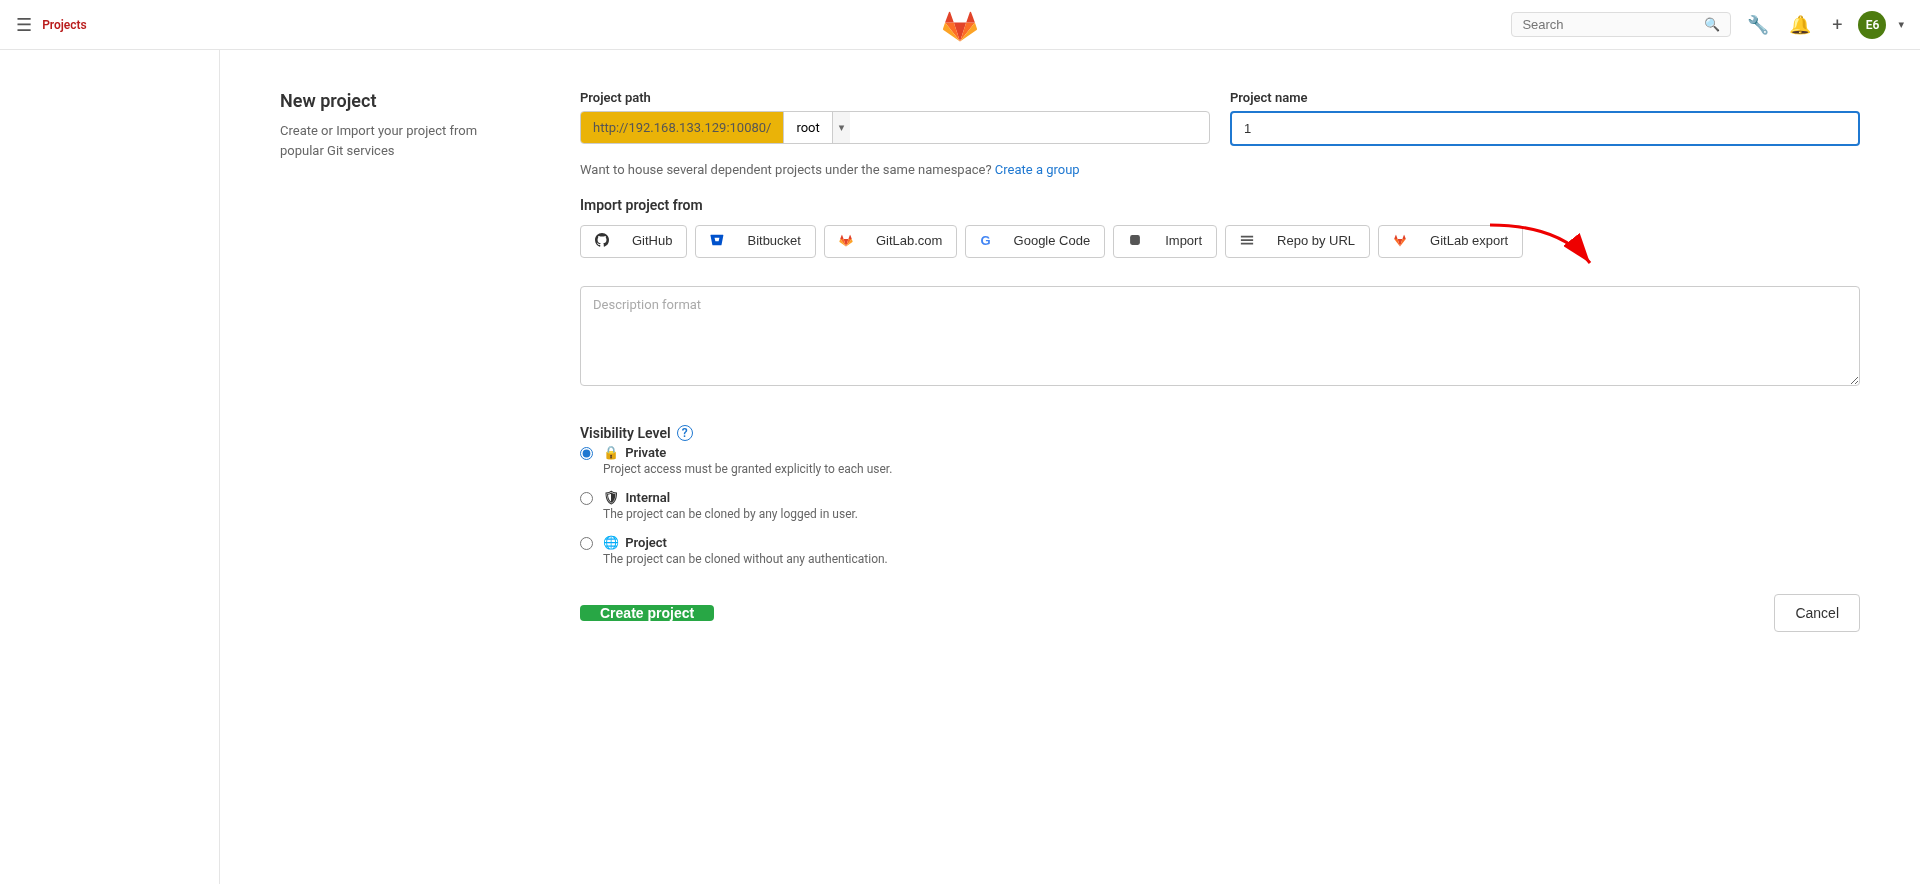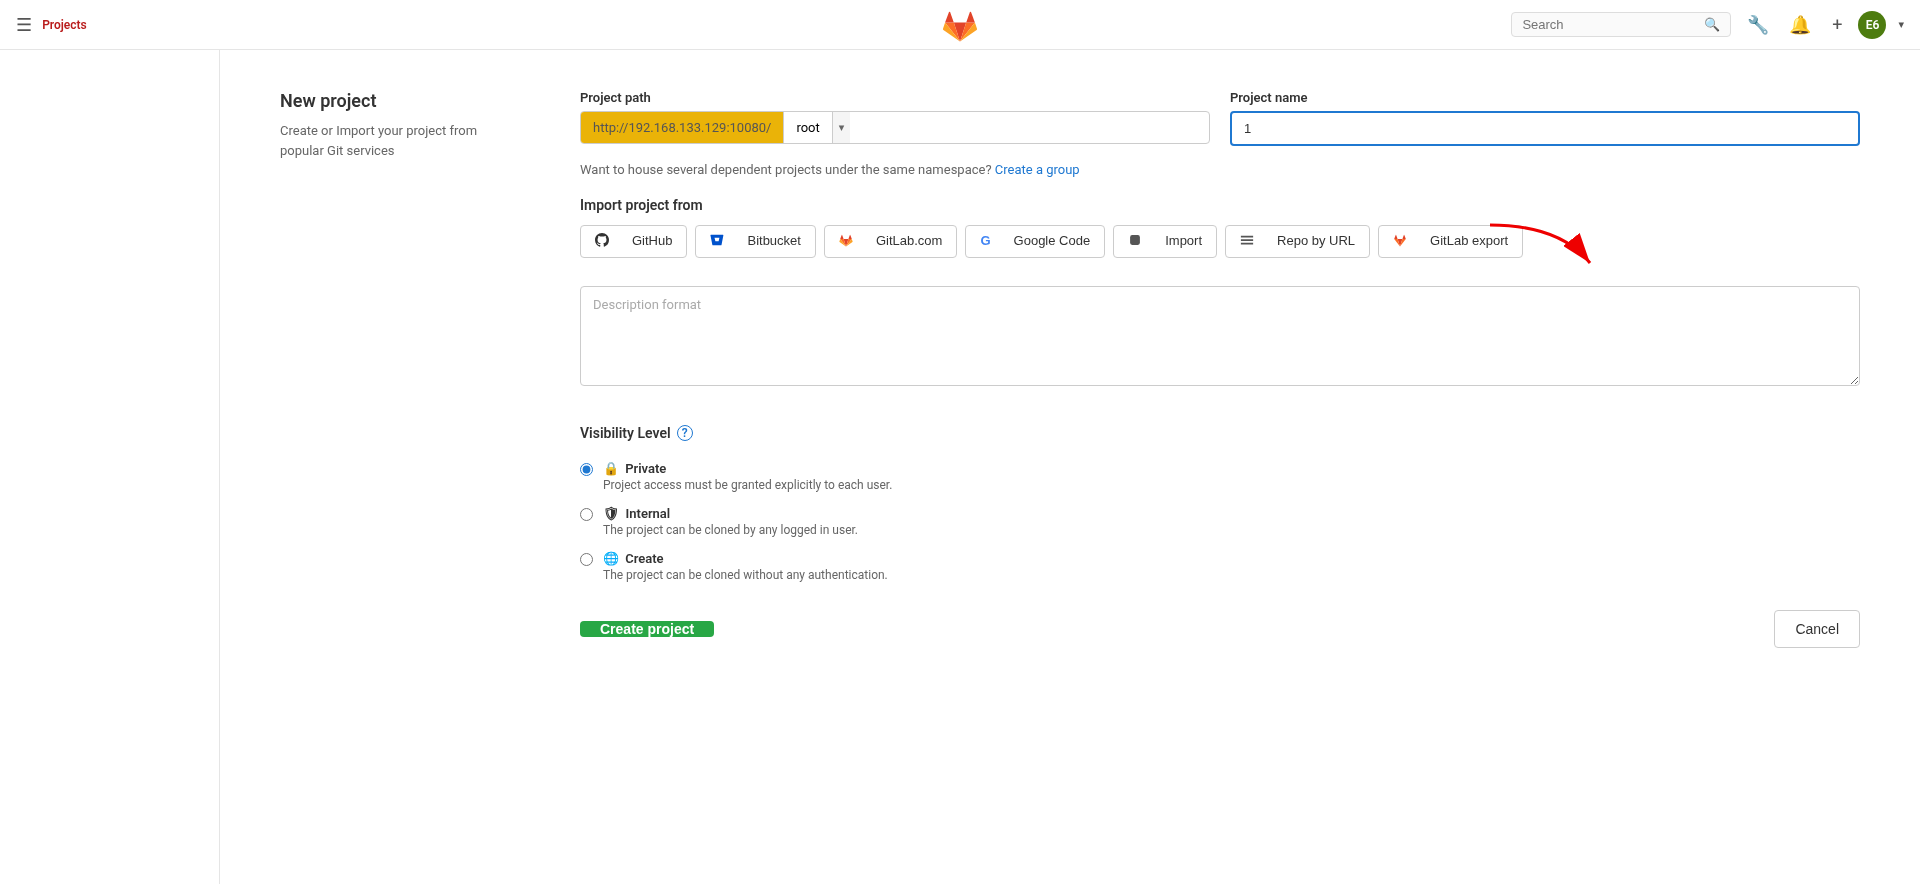--- a/index.html
+++ b/index.html
@@ -254,21 +254,21 @@
       font-family: inherit;
       margin-bottom: 36px;
     }
     .description-textarea::placeholder { color: #aaa; }
 
     
     .visibility-label {
       font-size: 14px;
       font-weight: 600;
       color: #333;
-      margin-bottom: 20px;
+      margin-bottom: 4px;
       display: flex;
       align-items: center;
       gap: 6px;
     }
     .visibility-help {
       color: #1f78d1;
       font-size: 12px;
       cursor: pointer;
       border: 1px solid #1f78d1;
       border-radius: 50%;
@@ -521,21 +521,21 @@
                 </div>
                 <div class="visibility-option-desc">The project can be cloned by any logged in user.</div>
               </div>
             </div>
 
             <div class="visibility-option">
               <input type="radio" name="visibility" id="vis-public" style="">
               <div class="visibility-option-content">
                 <div class="visibility-option-title">
                   <span>🌐</span>
-                  <label for="vis-public">Create</label>
+                  <label for="vis-public">Project</label>
                 </div>
                 <div class="visibility-option-desc">The project can be cloned without any authentication.</div>
               </div>
             </div>
 
           </div>
         </div>
 
         <div class="form-actions">
           <button class="btn-create">Create project</button>

